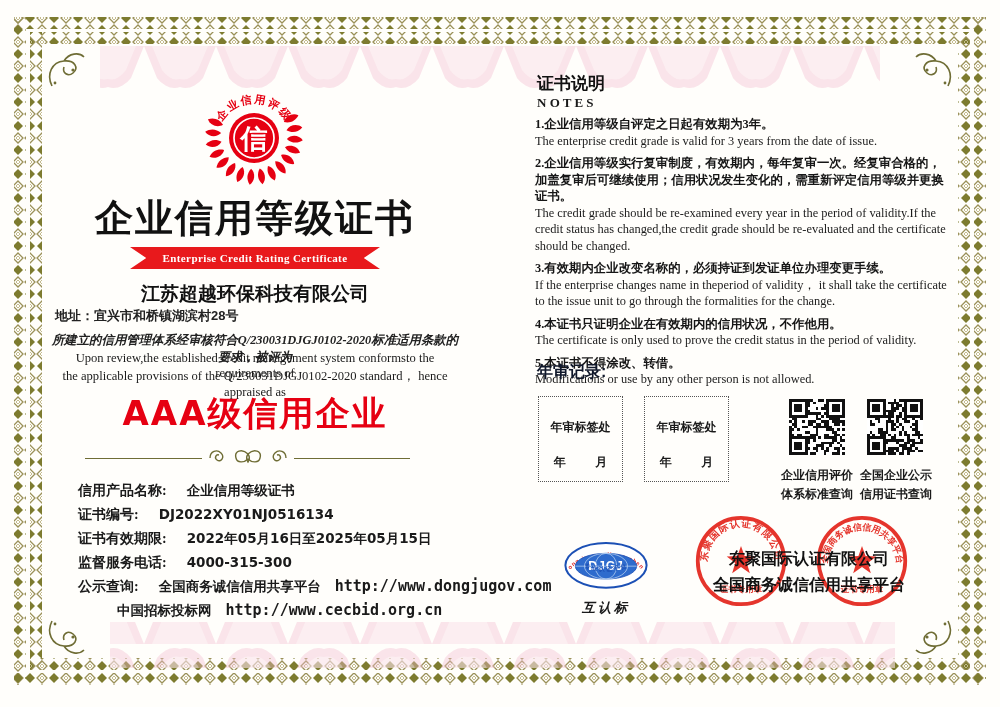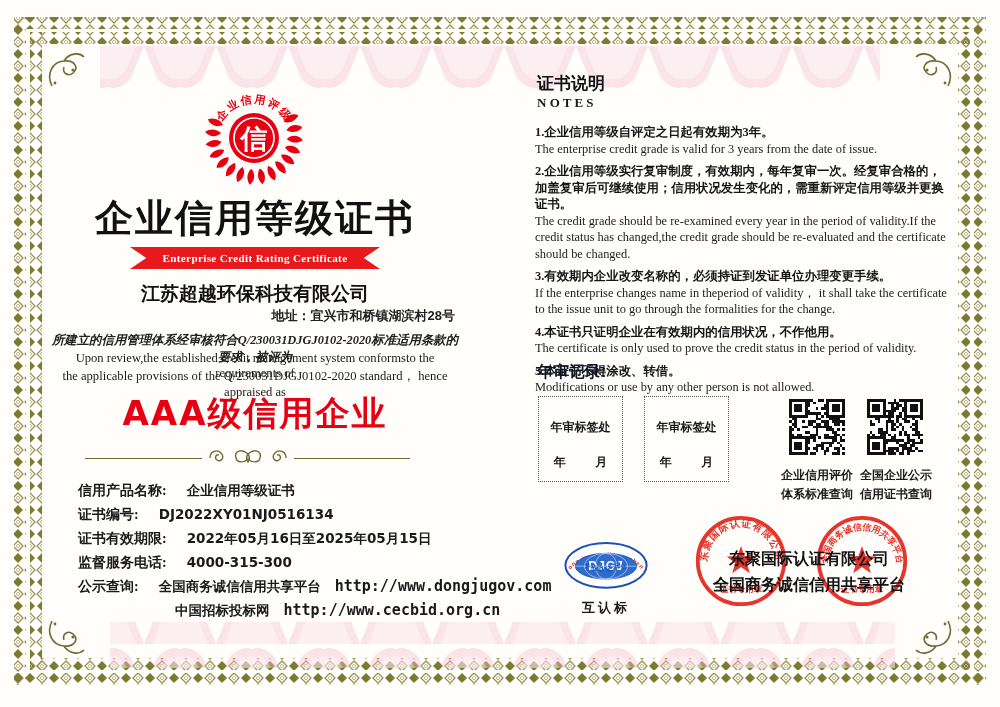--- a/index.html
+++ b/index.html
@@ -7,55 +7,55 @@
         font-family:"Liberation Sans",sans-serif;color:#1a1a1a;}
   .abs{position:absolute;}
   
   .title{left:55px;top:193px;width:400px;text-align:center;font-size:38px;font-weight:800;
          letter-spacing:2px;color:#111;font-family:"DejaVu Sans",sans-serif;}
   .ribbon{left:130px;top:247px;width:250px;height:22px;background:#e8191c;
           clip-path:polygon(0 0,100% 0,93.5% 50%,100% 100%,0 100%,6.5% 50%);
           display:flex;align-items:center;justify-content:center;}
   .ribbon span{color:#fff;font-size:11px;font-weight:700;font-family:"Liberation Serif",serif;letter-spacing:.4px;}
   .company{left:55px;top:281px;width:400px;text-align:center;font-size:19px;font-weight:800;color:#111;}
-  .address{left:55px;top:307px;width:400px;text-align:right;font-size:13px;font-weight:600;color:#222;}
+  .address{left:55px;top:307px;width:400px;text-align:left;font-size:13px;font-weight:600;color:#222;}
   .ap-zh{left:50px;top:332px;width:410px;text-align:center;font-size:12.4px;font-weight:700;font-style:italic;
          font-family:"Liberation Serif",serif;color:#222;}
   .ap-en{width:410px;left:50px;text-align:center;font-size:12.6px;font-family:"Liberation Serif",serif;color:#1b1b1b;}
   .grade{left:55px;top:391px;width:400px;text-align:center;font-size:34px;font-weight:800;
          color:#e60012;letter-spacing:2px;font-family:"DejaVu Sans",sans-serif;}
   .divider{left:85px;top:445px;width:325px;height:26px;display:flex;align-items:center;gap:6px;}
   .divider .line{flex:1;height:0;border-top:1.5px solid #6f6d35;}
   .fields{left:78px;top:483px;width:420px;}
   .frow{display:flex;align-items:baseline;margin-bottom:9px;font-size:14px;line-height:15px;white-space:nowrap;}
   .flabel{font-weight:700;font-family:"Liberation Serif",serif;margin-right:20px;}
   .fvalue{font-weight:700;font-family:"DejaVu Sans",sans-serif;font-size:13.5px;}
   .furl{font-weight:700;font-family:"DejaVu Sans Mono",monospace;font-size:15px;margin-left:14px;}
-  .frow.indent{margin-left:97px;text-align:right;}
+  .frow.indent{margin-left:39px;text-align:right;}
   
   .notes-h-zh{left:537px;top:72px;font-size:17px;font-weight:800;color:#111;}
   .notes-h-en{left:537px;top:95px;font-size:13px;font-weight:700;font-family:"Liberation Serif",serif;}
-  .notes{left:535px;top:124px;width:414px;}
+  .notes{left:535px;top:116px;width:414px;}
   .note-item{margin-bottom:6px;}
   .note-zh{font-size:12.4px;line-height:16.5px;font-weight:700;font-family:"Liberation Serif",serif;color:#161616;}
   .note-en{font-size:12.4px;line-height:16.5px;font-family:"Liberation Serif",serif;color:#1b1b1b;}
   .annual-h{left:537px;top:362px;font-size:16px;font-weight:800;color:#0f172a;}
   .rev-box{top:396px;width:85px;height:86px;border:1.5px dotted #555;box-sizing:border-box;
            display:flex;flex-direction:column;justify-content:flex-end;align-items:center;}
   .rev-box .bl{font-size:12px;font-weight:700;font-family:"Liberation Serif",serif;margin-bottom:18px;}
   .rev-box .ym{width:100%;display:flex;justify-content:space-around;font-size:12px;font-weight:700;
                font-family:"Liberation Serif",serif;margin-bottom:10px;}
   .qr{top:399px;width:56px;height:56px;display:grid;grid-template-columns:repeat(21,1fr);
       grid-template-rows:repeat(21,1fr);background:#fff;}
   .qr i{display:block;}
   .qr i.b{background:#111;}
   .qr-cap{top:466px;width:110px;text-align:center;font-size:12px;line-height:19px;font-weight:700;
           font-family:"Liberation Serif",serif;}
   .djgj-label{left:556px;top:599px;width:100px;text-align:center;font-size:13px;font-weight:700;
-              font-family:"Liberation Serif",serif;letter-spacing:3px;}
+              font-family:"Liberation Serif",serif;letter-spacing:3px;font-style:italic;}
   .issuer{left:687px;top:546px;width:244px;text-align:center;z-index:3;}
   .issuer div{font-size:16px;font-weight:800;color:#111;line-height:26px;white-space:nowrap;}
   .sealwrap{z-index:2;}
 </style>
 </head>
 <body>
 
 <div class="page">
 
   <svg class="abs" width="1000" height="707" style="left:0;top:0;">

